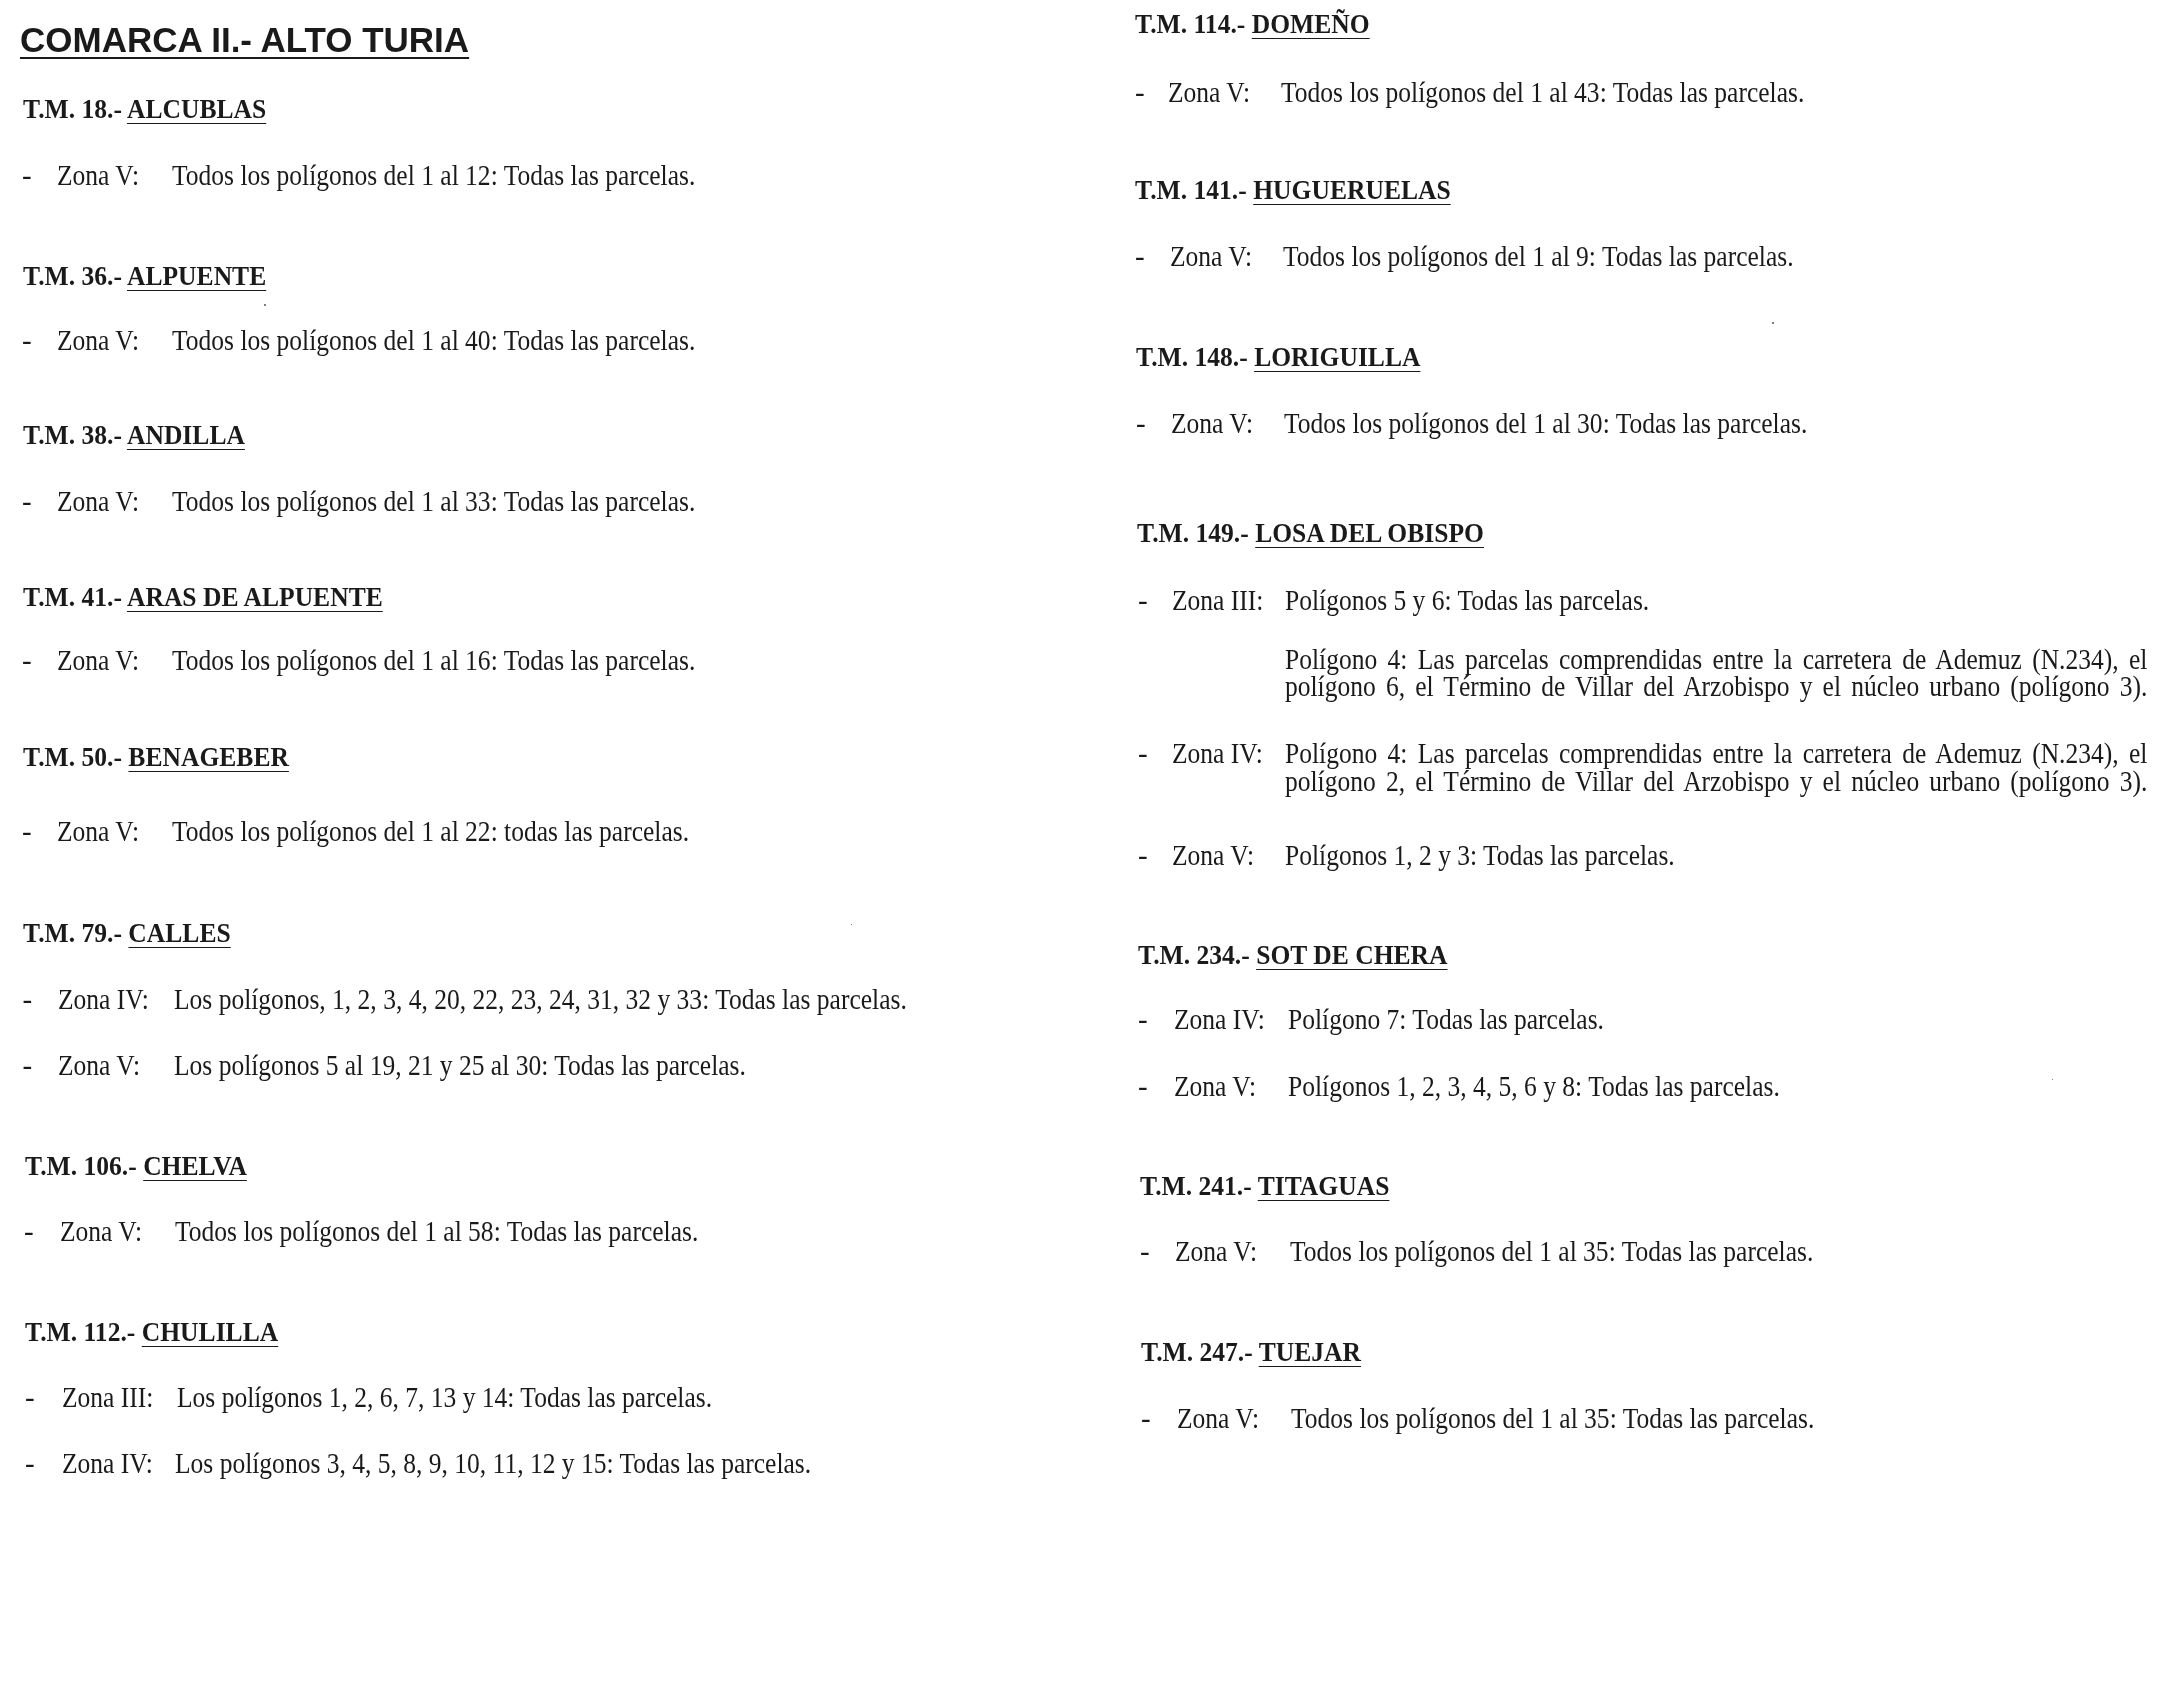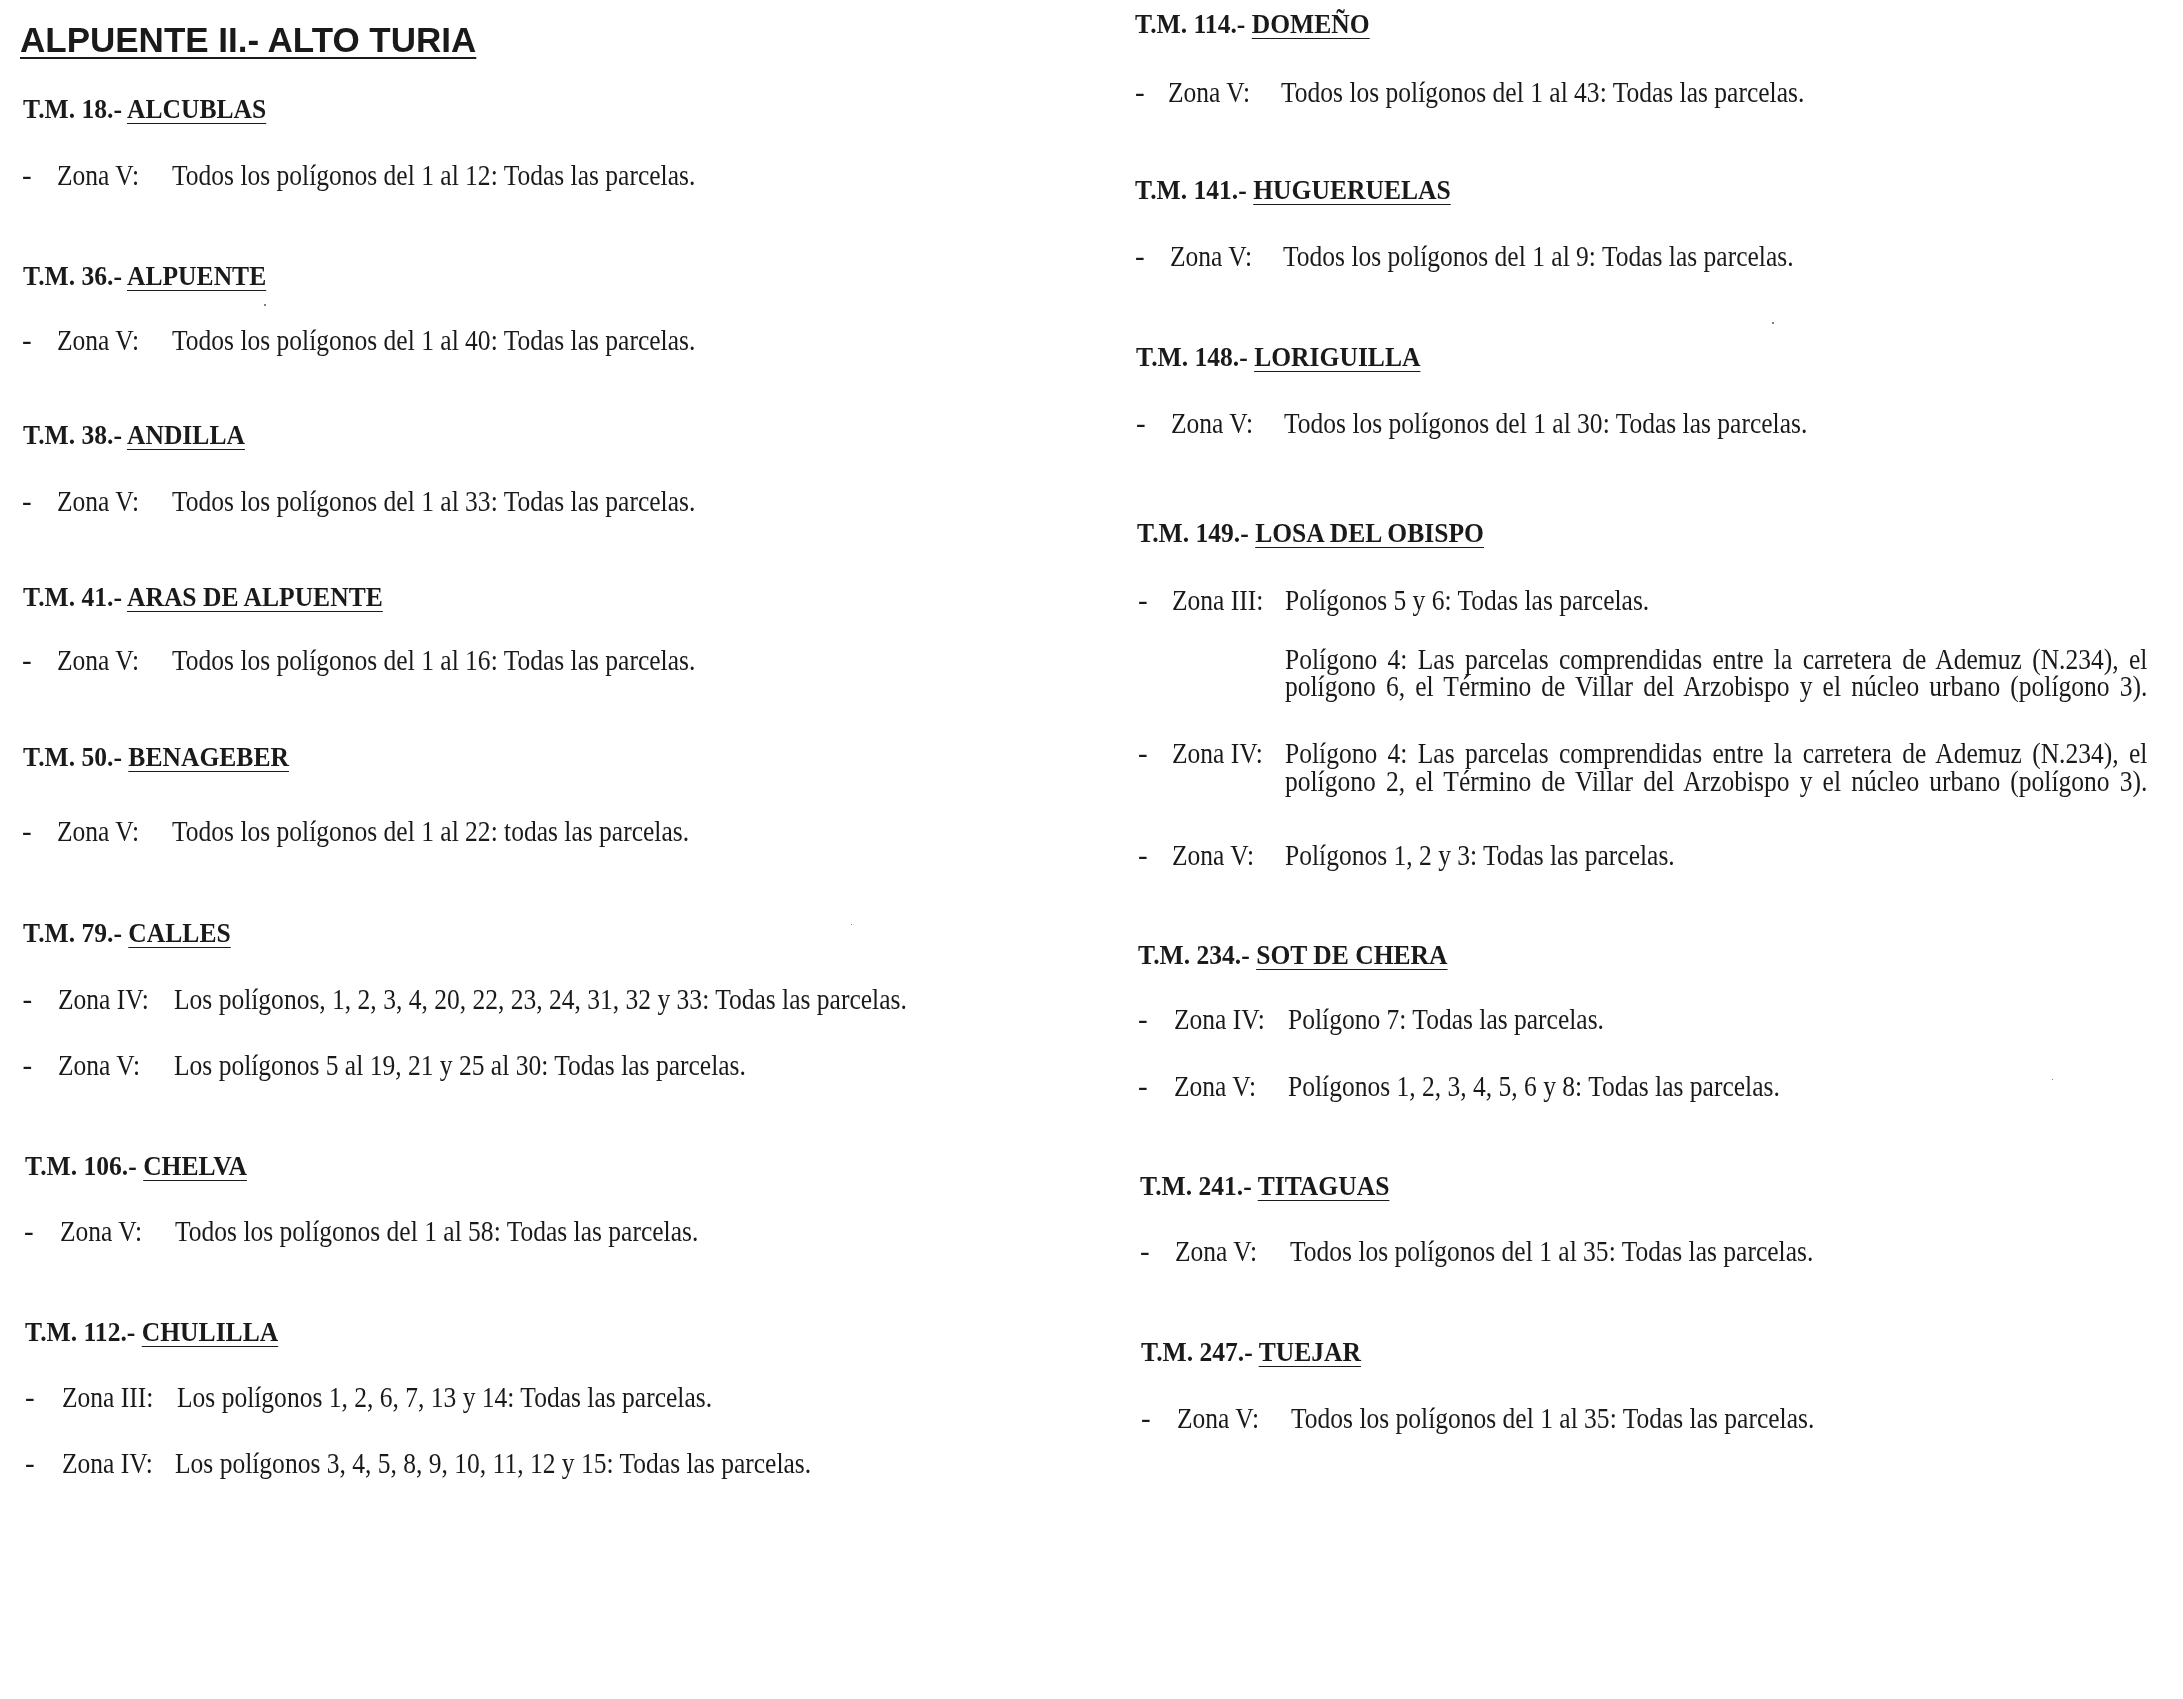--- a/index.html
+++ b/index.html
@@ -25,21 +25,21 @@
   .just {
     position: absolute; font-family: "Liberation Serif", serif; font-size: 29px; line-height: 1;
     white-space: nowrap; text-align: justify; text-align-last: justify;
     transform: scaleX(0.88); transform-origin: left top;
   }
   .speck { position: absolute; width: 2.2px; height: 2.2px; background: #555; border-radius: 50%; }
 </style>
 </head>
 <body>
 
-<div class="title">ALPUENTE II.- ALTO TURIA</div>
+<div class="title">COMARCA II.- ALTO TURIA</div>
 
 <div class="hdr" style="left:22.5px; top:95px;">
   <span class="tm">T.M.  18.-</span>
   <span class="name">ALCUBLAS</span>
 </div>
 <span class="dash" style="left:22px; top:161px;">-</span>
 <span class="ln" style="left:57px; top:161px;">Zona V:</span>
 <span class="ln" style="left:172px; top:161px;">Todos los polígonos del 1 al 12: Todas las parcelas.</span>
 
 <div class="hdr" style="left:22.5px; top:262px;">

